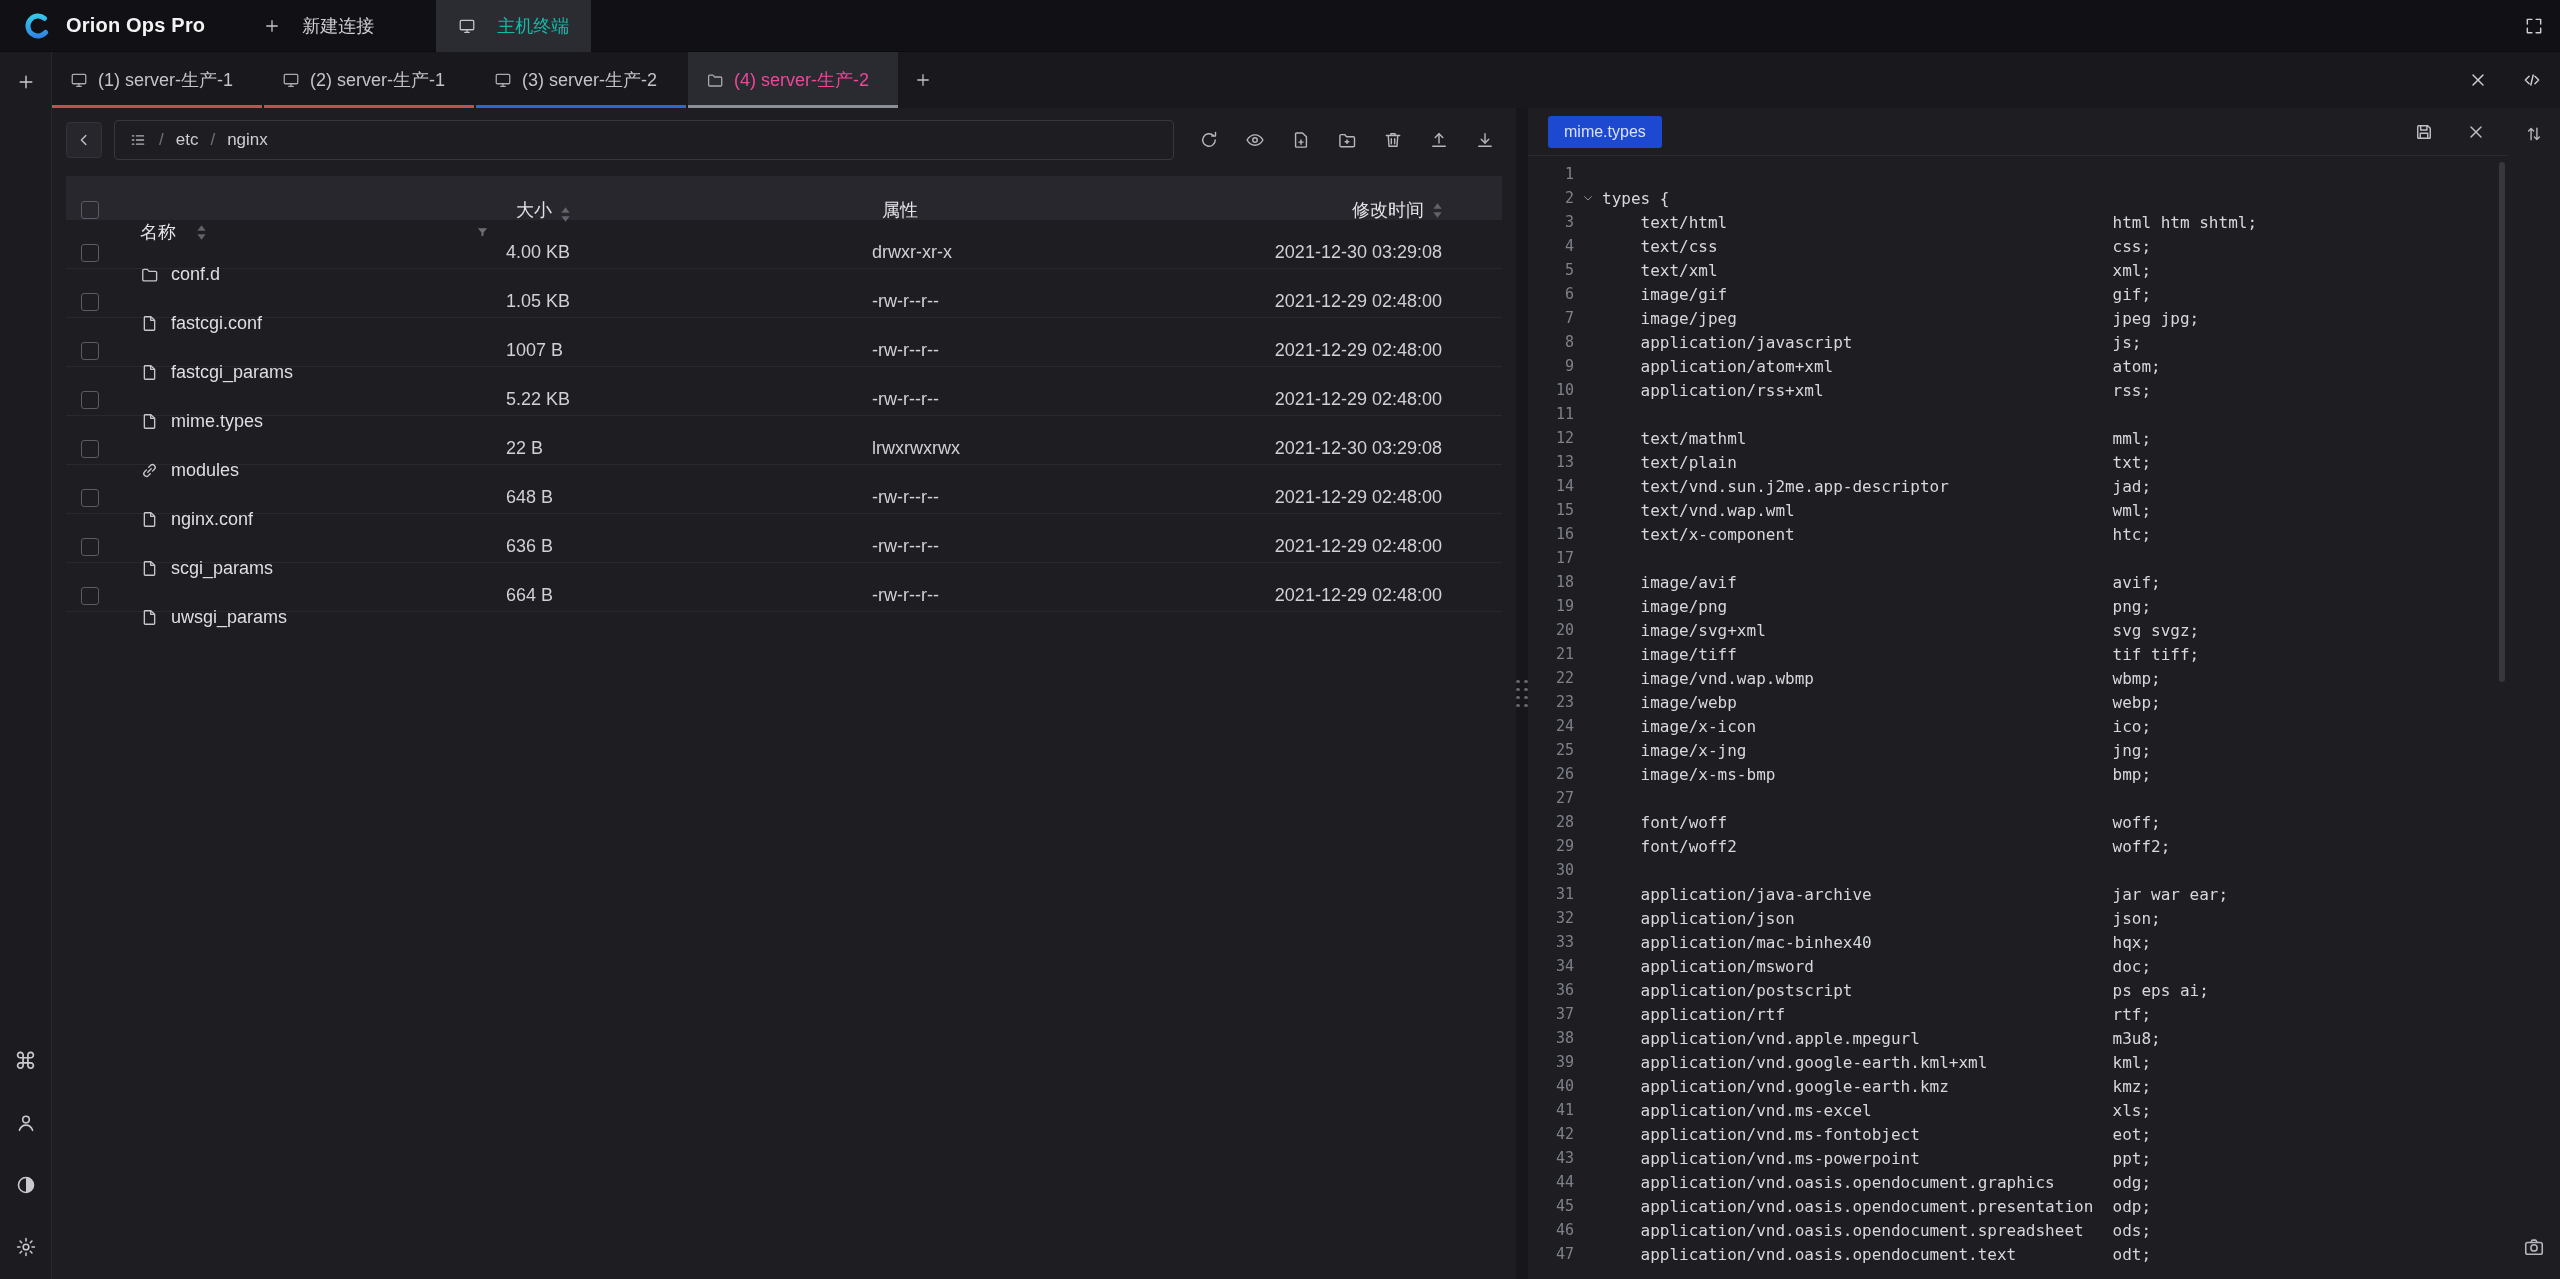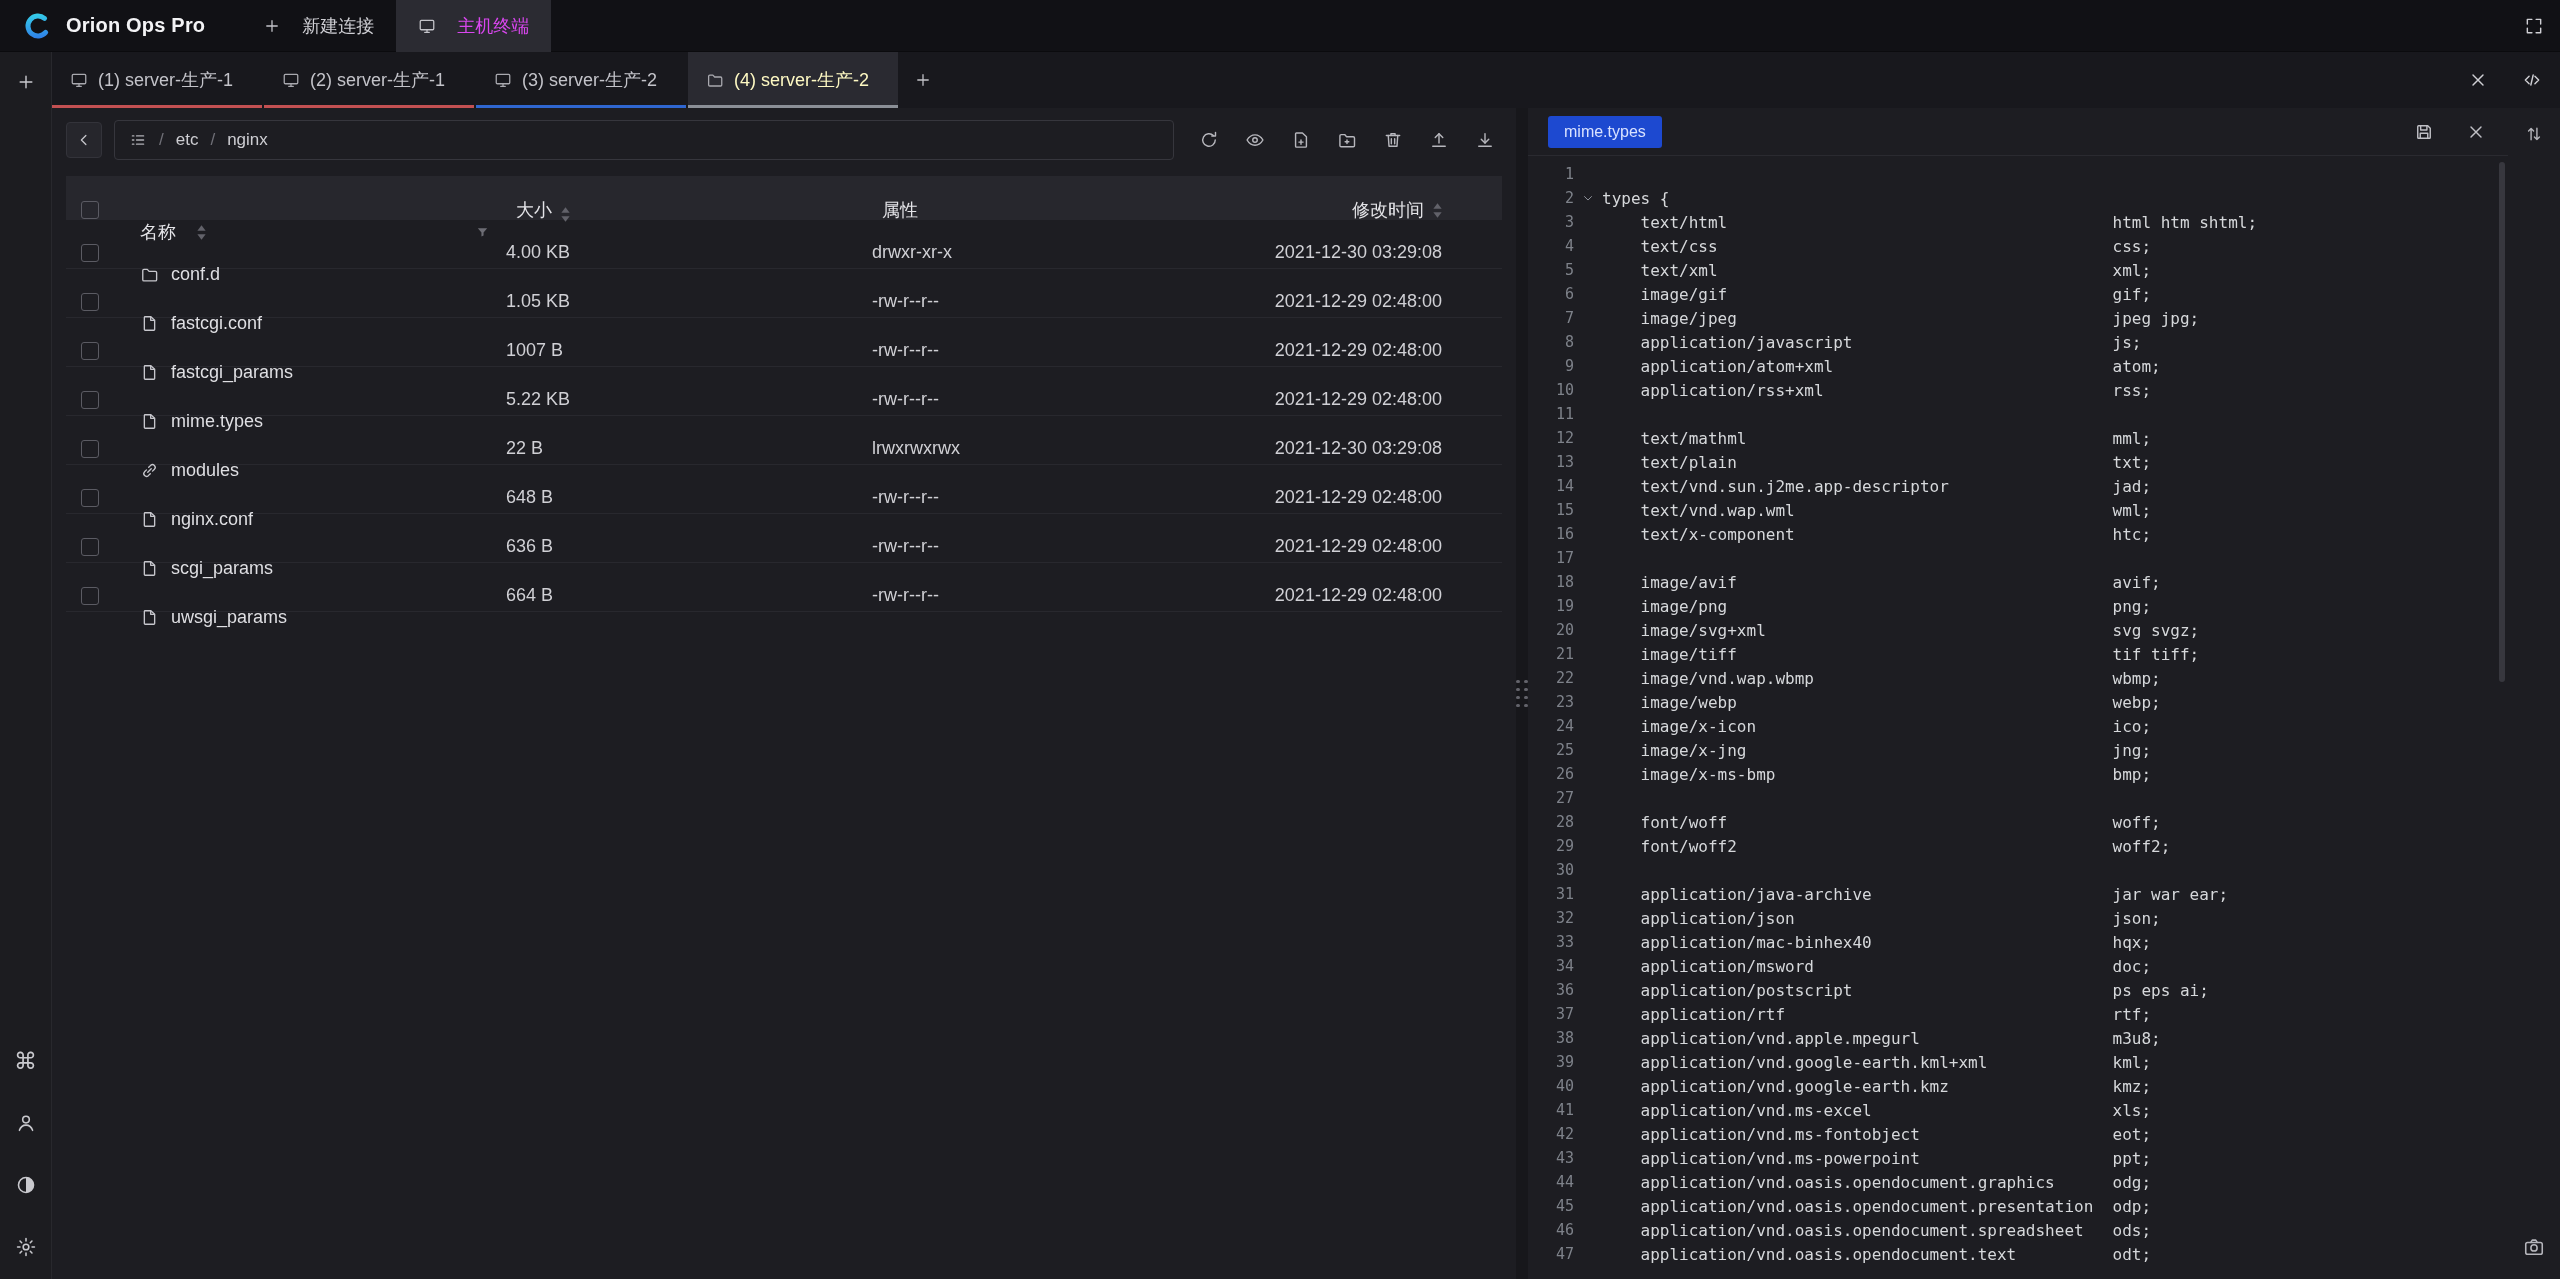--- a/index.html
+++ b/index.html
@@ -8,40 +8,40 @@
   .icn{display:inline-flex;flex:none;}
   .icn svg{width:100%;height:100%;}
 
   
   .topbar{position:absolute;top:0;left:0;width:2560px;height:52px;background:#111115;display:flex;align-items:center;padding-left:24px;box-sizing:border-box;border-bottom:1px solid #0b0b0e;}
   .brand{display:flex;align-items:center;gap:14px;margin-right:36px;}
   .logo{width:28px;height:28px;display:inline-flex;}
   .app-title{font-size:20px;font-weight:bold;color:#f3f3f5;letter-spacing:.2px;white-space:nowrap;}
   .topnav{display:flex;align-items:stretch;height:52px;}
   .nav-item{height:52px;display:flex;align-items:center;gap:21px;padding:0 22px;font-size:18px;color:#cfcfd4;}
-  .nav-item.active{background:#2b2b32;color:#d946ef;}
+  .nav-item.active{background:#2b2b32;color:#14b8a6;margin-left:40px;}
   .nav-item .icn{color:#c4c4ca;}
   .top-spacer{flex:1;}
   .win-btn{width:52px;height:52px;background:none;border:none;color:#cfcfd4;display:flex;align-items:center;justify-content:center;}
   .win-btn .icn{width:20px;height:20px;}
 
   
   .left-rail{position:absolute;top:52px;left:0;width:52px;bottom:0;background:#1c1c20;border-right:1px solid #28282d;display:flex;flex-direction:column;align-items:center;box-sizing:border-box;}
   .rail-btn{width:36px;height:36px;display:flex;align-items:center;justify-content:center;background:none;border:none;color:#c9c9ce;}
   .rail-btn .icn{width:20px;height:20px;}
   .rail-top{margin-top:12px;}
   .rail-bottom{margin-top:auto;margin-bottom:14px;display:flex;flex-direction:column;gap:26px;align-items:center;}
   .glyph{font-size:23px;line-height:1;color:#c9c9ce;}
 
   
   .tabbar{position:absolute;top:52px;left:52px;right:0;height:56px;background:#18181d;display:flex;align-items:stretch;box-sizing:border-box;}
   .tabs{display:flex;align-items:stretch;justify-content:flex-end;}
   .tab{position:relative;width:210px;box-sizing:border-box;display:flex;align-items:center;gap:10px;padding:0 18px;margin-right:2px;font-size:18px;color:#c3c3c9;white-space:nowrap;overflow:hidden;}
   .tab .icn{width:18px;height:18px;color:#a9a9af;}
-  .tab.active{background:#2a2a31;color:#fef9c3;}
+  .tab.active{background:#2a2a31;color:#ec4899;}
   .tab-line{position:absolute;left:0;right:0;bottom:0;height:3px;}
   .add-tab{width:46px;background:none;border:none;color:#c3c3c9;display:flex;align-items:center;justify-content:center;}
   .add-tab .icn{width:18px;height:18px;}
   .tabbar-right{margin-left:auto;display:flex;align-items:center;gap:14px;padding-right:8px;}
   .tabbar-right .win-btn{width:40px;height:40px;}
 
   
   .content{position:absolute;top:108px;left:52px;right:0;bottom:0;display:flex;background:#1d1d22;}
 
   

